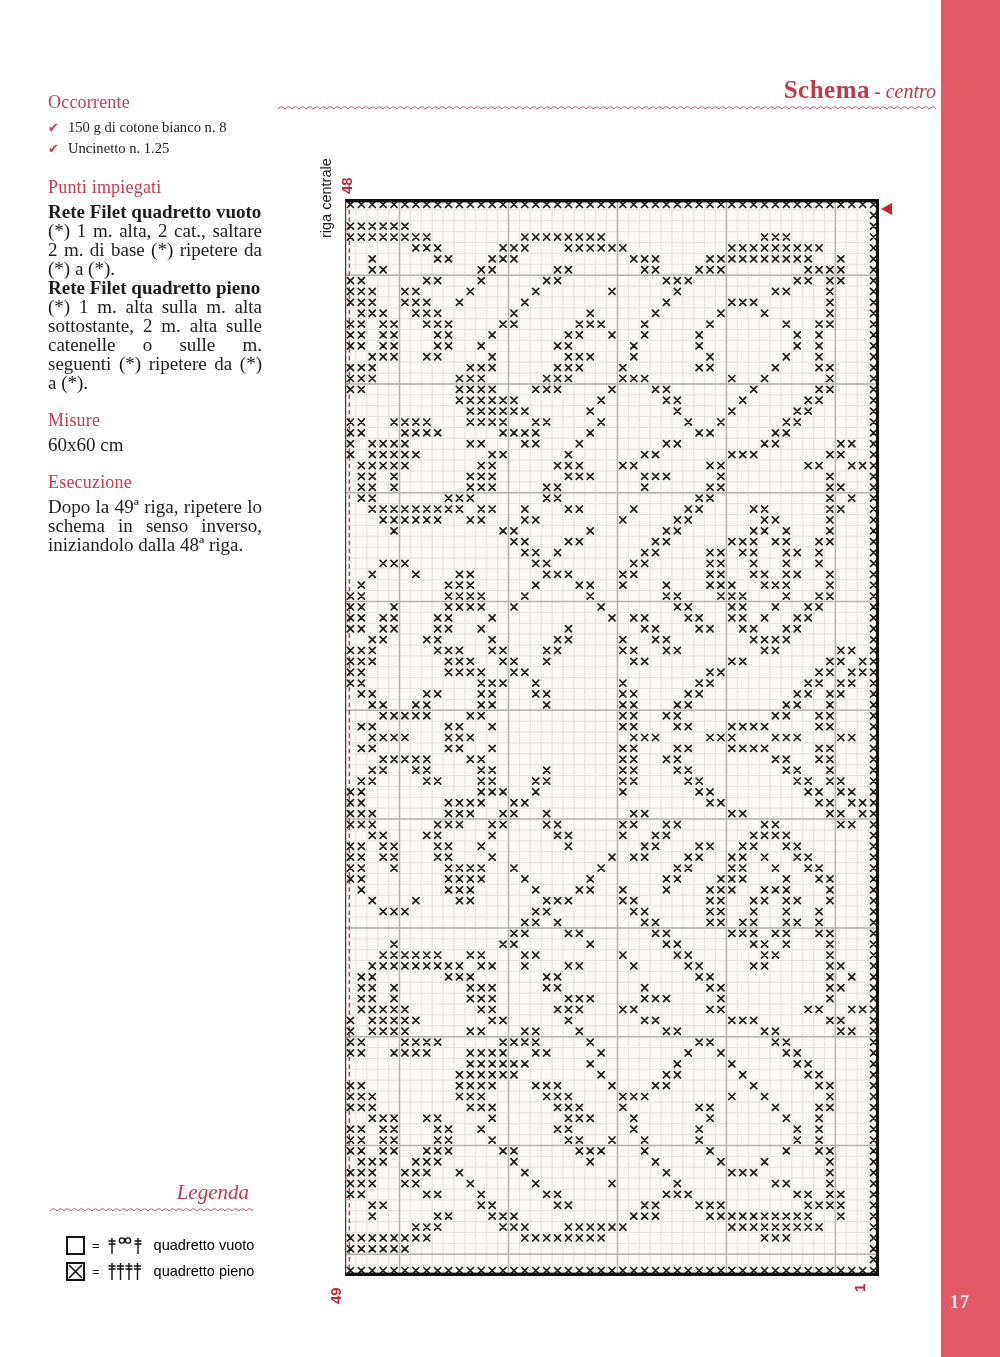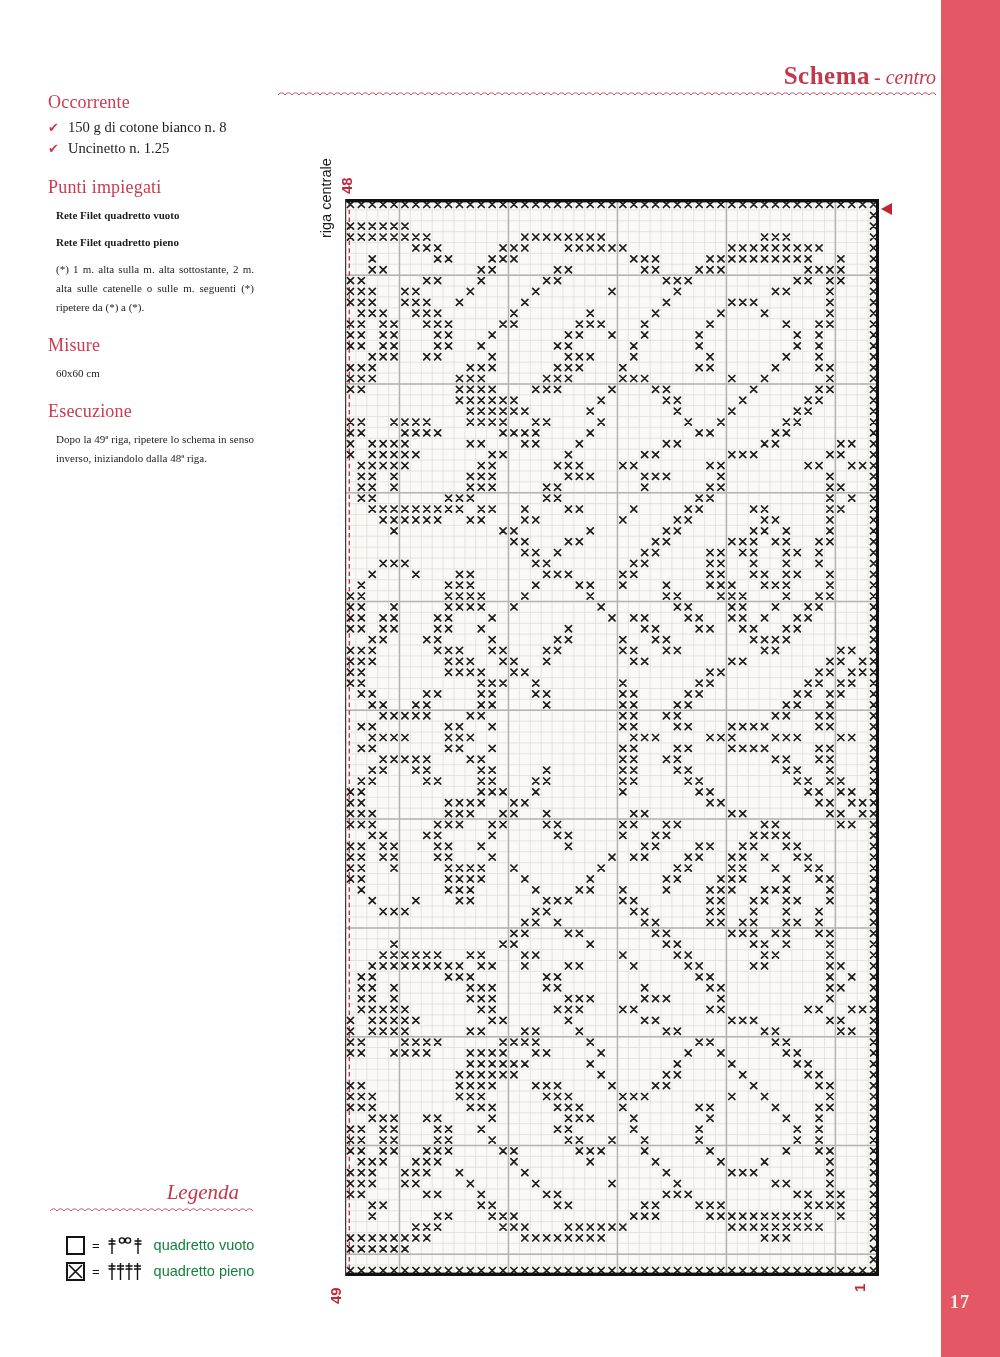--- a/index.html
+++ b/index.html
@@ -5,44 +5,44 @@
   html,body{margin:0;padding:0;background:#e9e9e9;}
   .page{position:relative;width:1000px;height:1357px;background:#ffffff;margin:0 auto;
         font-family:"Liberation Serif", serif;overflow:hidden;}
 
   
   .redbar{position:absolute;top:0;bottom:0;left:941px;width:59px;background:#e45765;}
   .pagenum{position:absolute;left:950px;top:1292px;width:40px;text-align:left;
            color:#faf0ee;font-size:18px;letter-spacing:1px;font-weight:bold;}
 
   
-  .header{position:absolute;left:278px;top:62px;width:658px;text-align:right;}
+  .header{position:absolute;left:278px;top:76px;width:658px;text-align:right;}
   .header .title{color:#c2394d;font-weight:bold;font-size:25px;letter-spacing:.5px;}
   .header .subtitle{color:#c2394d;font-style:italic;font-size:20px;font-weight:normal;}
   .wave-svg{display:block;}
 
   
   .article{position:absolute;left:48px;top:92px;width:214px;color:#1c1c1c;}
   .article h2{color:#cc3a4f;font-size:18px;margin:0 0 4px 0;font-weight:normal;letter-spacing:.2px;}
   .article .sec{margin-bottom:18px;}
-  .article p{margin:8px;font-size:11px;line-height:19px;text-align:justify;}
+  .article p{margin:0;font-size:19px;line-height:19px;text-align:justify;}
   .article .lead{font-weight:bold;text-align:left;}
   .check-list{list-style:none;margin:2px 0 0 0;padding:0;}
   .check-list li{font-size:14.6px;line-height:21px;position:relative;padding-left:20px;}
   .check{color:#cc3a4f;position:absolute;left:0;top:0;font-family:"DejaVu Sans",sans-serif;font-size:13px;}
 
   
   .legend{position:absolute;left:50px;top:1180px;width:205px;}
-  .legend-title{color:#c2394d;font-style:italic;font-size:21px;text-align:right;margin:0 16px 1px 0;}
+  .legend-title{color:#c2394d;font-style:italic;font-size:21px;text-align:right;margin:0 6px 1px 0;}
   .legend-rows{margin-top:18px;padding-left:16px;}
   .legend-row{display:flex;align-items:center;height:26px;gap:7px;}
   .sq{width:15px;height:15px;border:2px solid #141414;background:#fff;flex:0 0 auto;position:relative;}
   .sq svg{position:absolute;left:0;top:0;}
   .eq{font-family:"Liberation Sans",sans-serif;font-size:13px;color:#111;}
-  .legend-label{font-family:"Liberation Sans",sans-serif;font-size:14.5px;color:#15803d;margin-left:4px;}
+  .legend-label{font-family:"Liberation Sans",sans-serif;font-size:14.5px;color:#000000;margin-left:4px;}
 
   
   .chart{position:absolute;left:345px;top:199px;}
   .rot{position:absolute;transform:rotate(-90deg);transform-origin:0 100%;white-space:nowrap;line-height:1;}
   .lbl-riga{left:337px;top:220px;height:18px;font-family:"Liberation Sans",sans-serif;
             font-size:14.5px;color:#1a1a1a;}
   .lbl-num{font-family:"Liberation Sans",sans-serif;font-weight:bold;color:#c32838;font-size:15px;}
   .lbl-48{left:355px;top:178px;height:16px;}
   .lbl-49{left:344px;top:1288px;height:16px;}
   .lbl-1{left:866px;top:1278px;height:14px;}
@@ -72,20 +72,21 @@
       <h2>Occorrente</h2>
       <ul class="check-list">
         <li><span class="check">✔</span><span>150 g di cotone bianco n. 8</span></li>
         <li><span class="check">✔</span><span>Uncinetto n. 1.25</span></li>
       </ul>
     </div>
 
     <div class="sec">
       <h2>Punti impiegati</h2>
       <p class="lead">Rete Filet quadretto vuoto</p>
+      <p>(*) 1 m. alta, 2 cat., saltare 2 m. di base (*) ripetere da (*) a (*).</p>
       <p class="lead">Rete Filet quadretto pieno</p>
       <p>(*) 1 m. alta sulla m. alta sottostante, 2 m. alta sulle catenelle o sulle m. seguenti (*) ripetere da (*) a (*).</p>
     </div>
 
     <div class="sec">
       <h2>Misure</h2>
       <p>60x60 cm</p>
     </div>
 
     <div class="sec">

